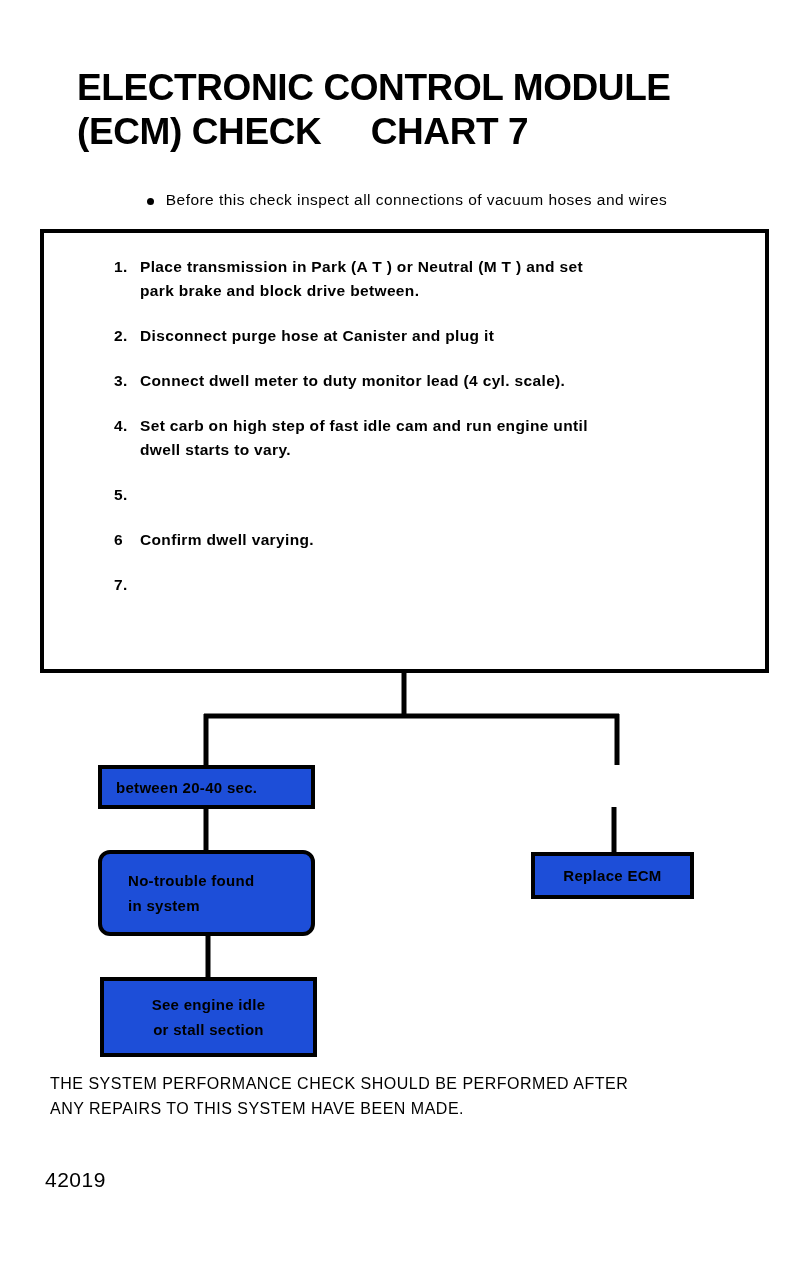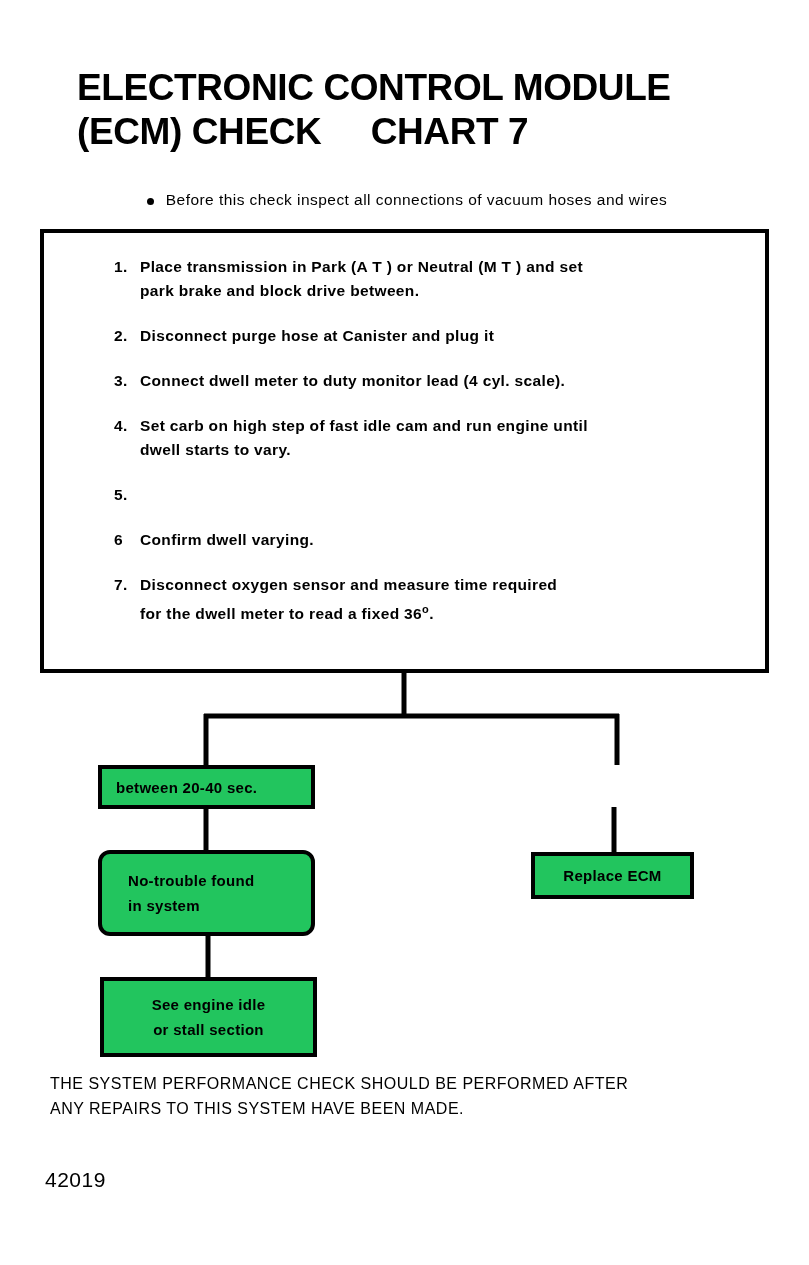--- a/index.html
+++ b/index.html
@@ -111,21 +111,21 @@
     width: 809px;
     height: 1265px;
     pointer-events: none;
   }
 
   
   .flow-box {
     position: absolute;
     border: 4px solid #000;
     box-sizing: border-box;
-    background: #22c55e;
+    background: #1d4ed8;
     display: flex;
     flex-direction: column;
     justify-content: center;
   }
   .flow-box .flow-text {
     font-size: 15px;
     line-height: 25px;
     letter-spacing: 0.3px;
     font-weight: 600;
     white-space: pre-line;
@@ -218,22 +218,20 @@
         <div class="step-num">5.</div>
       </div>
 
       <div class="step-row">
         <div class="step-num">6</div>
         <div class="step-text">Confirm dwell varying.</div>
       </div>
 
       <div class="step-row">
         <div class="step-num">7.</div>
-        <div class="step-text"><span>Disconnect oxygen sensor and measure time required
-for the dwell meter to read a fixed 36</span><sup>o</sup><span>.</span></div>
       </div>
 
     </div>
   </div>
 
   <svg id="connectors" viewBox="0 0 809 1265">
 
     <line x1="404" y1="673" x2="404" y2="716" stroke="#000" stroke-width="5"></line>
 
     <line x1="204" y1="716" x2="619" y2="716" stroke="#000" stroke-width="5"></line>

